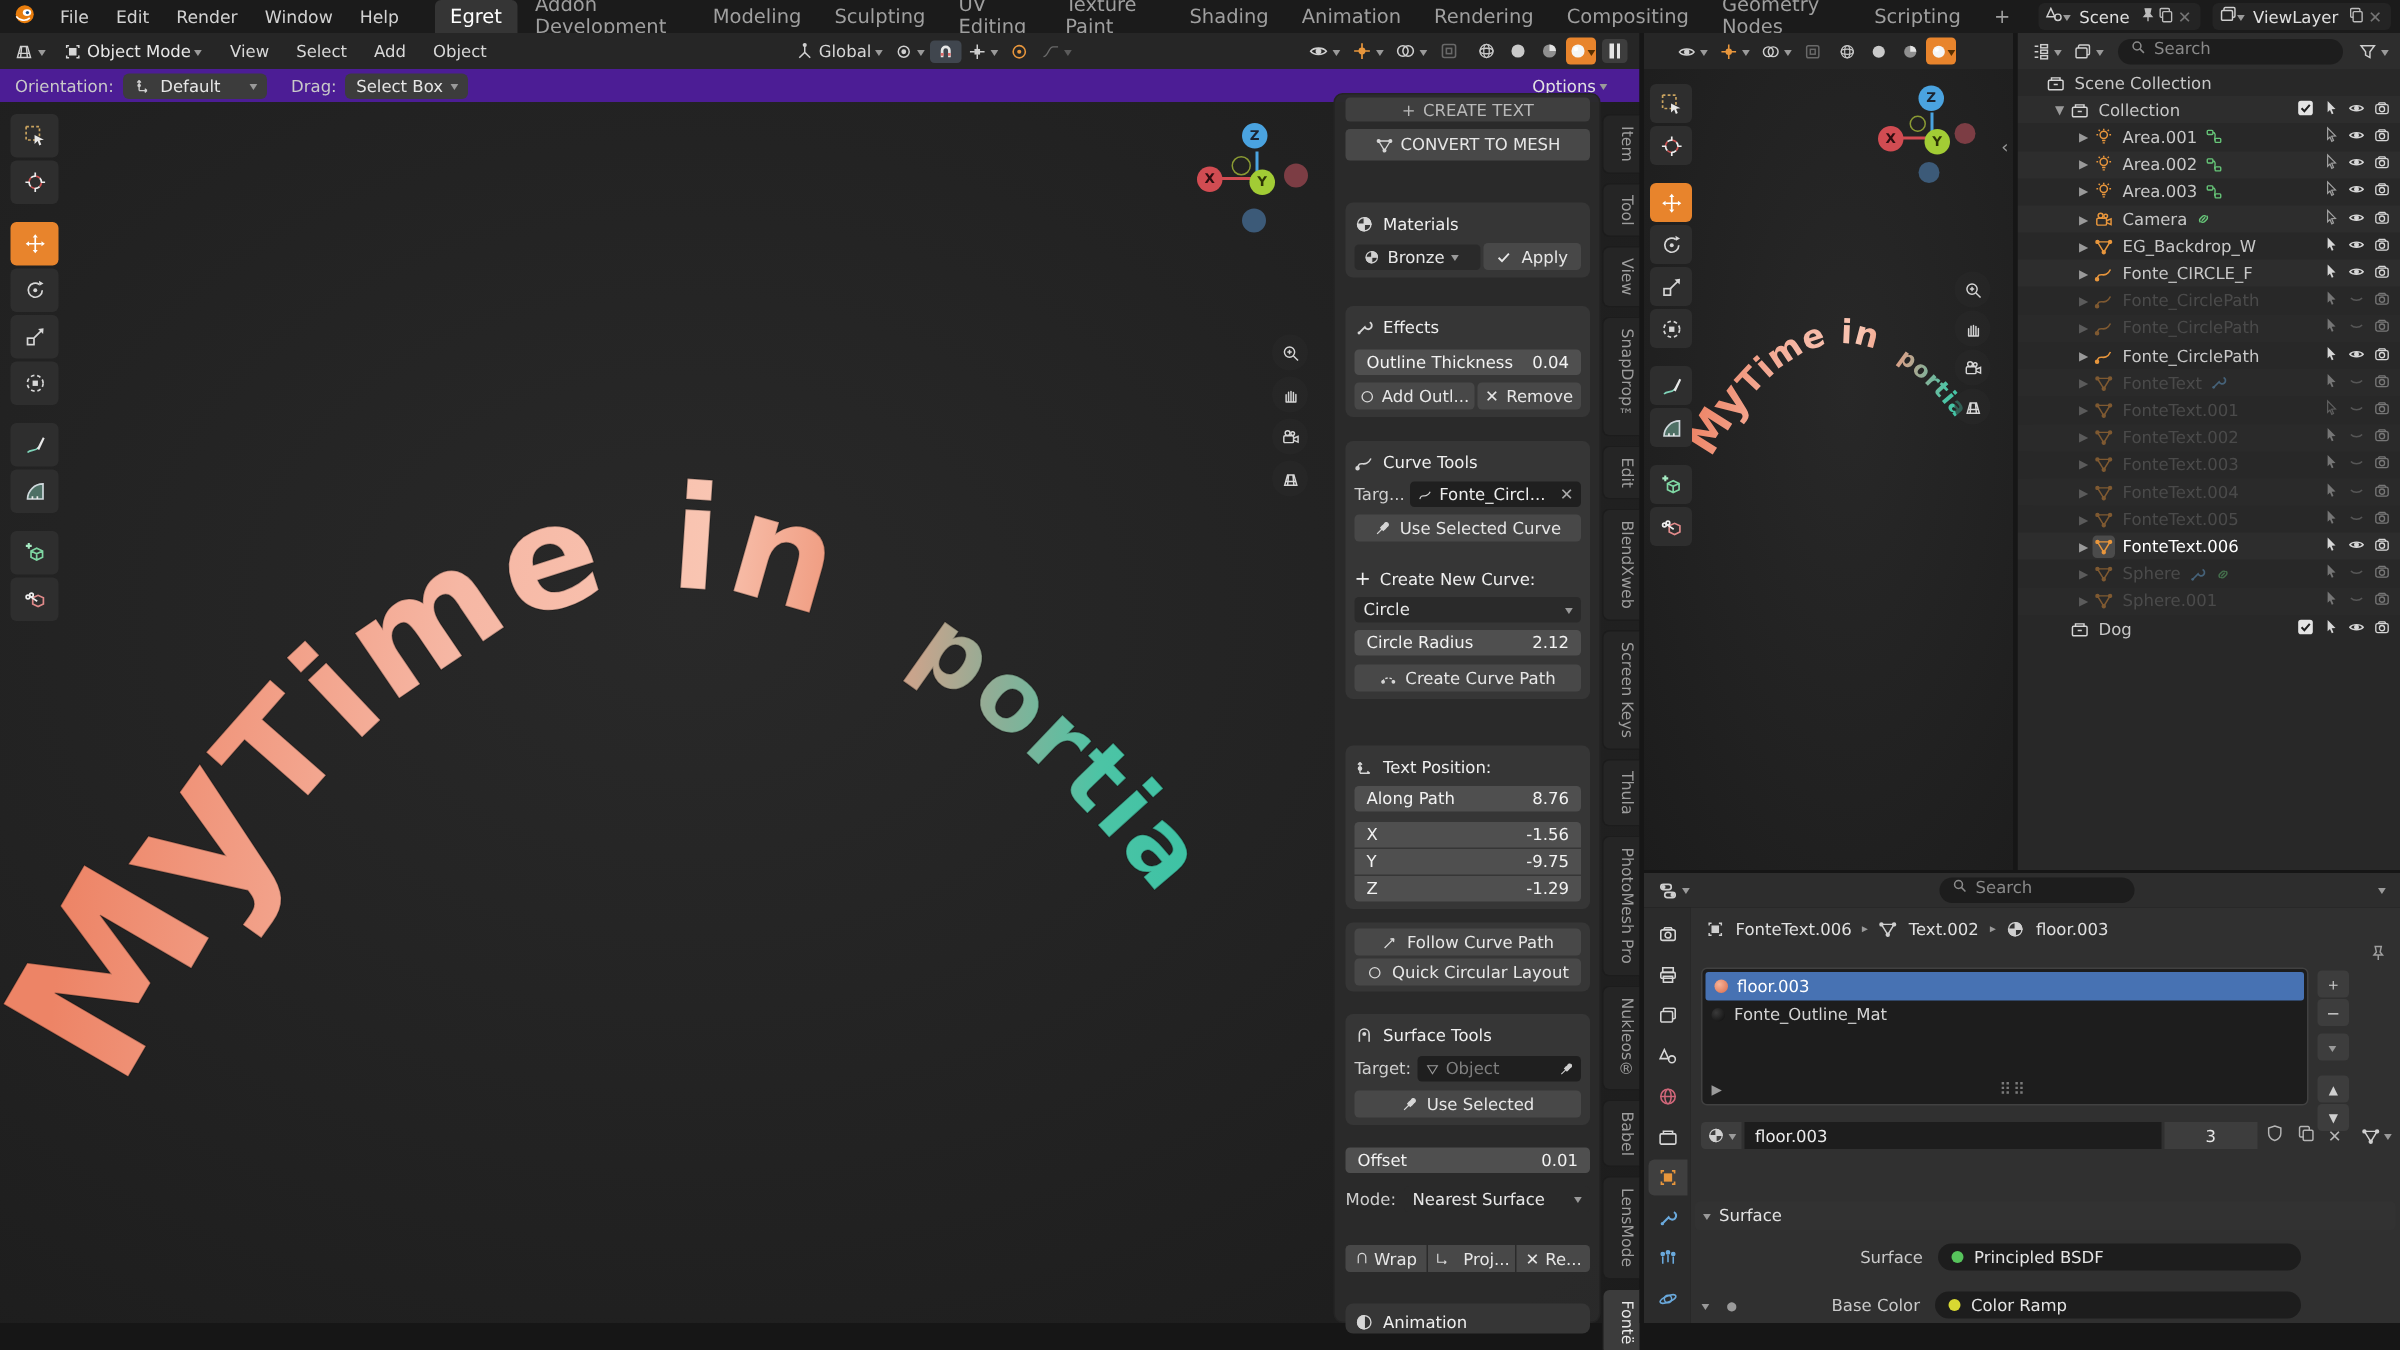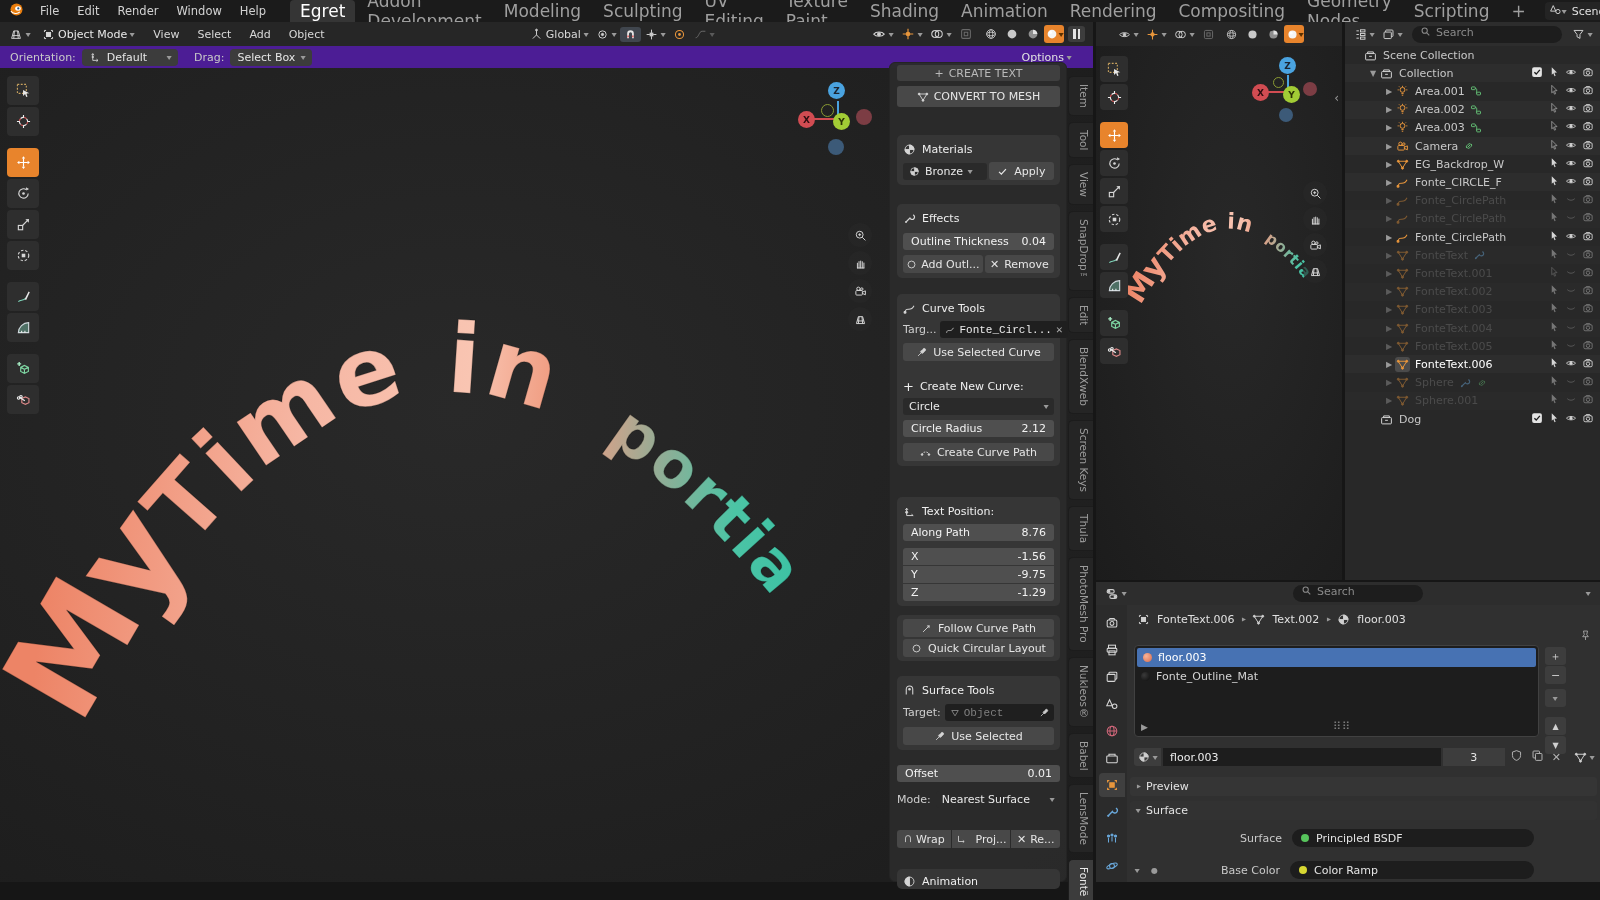--- a/index.html
+++ b/index.html
@@ -6,21 +6,21 @@
   html,body { width:1600px; height:900px; background:#111; overflow:hidden;
     font-family:"DejaVu Sans","Liberation Sans",sans-serif; font-size:11px; color:#d6d6d6;
     -webkit-font-smoothing:antialiased; }
   .abs { position:absolute; }
   .row { display:flex; align-items:center; }
   #stage { position:relative; width:1600px; height:900px; background:#161616; }
 
   
   #topbar { left:0; top:0; width:1600px; height:22px; background:#1b1b1b; display:flex; align-items:center; }
   #topbar .menu-item { padding:0 9px; color:#d2d2d2; font-size:11.5px; cursor:default; }
-  .ws-tab { padding:2px 10px; margin:0 1px; color:#9f9f9f; font-size:17px; border-radius:4px 4px 0 0; height:22px; display:flex; align-items:center; }
+  .ws-tab { padding:2px 10px; margin:0 1px; color:#9f9f9f; font-size:13px; border-radius:4px 4px 0 0; height:22px; display:flex; align-items:center; }
   .ws-tab.active { background:#353535; color:#fff; }
   .topwidget { display:flex; align-items:center; background:#242424; border-radius:4px; height:18px; padding:0 4px; margin-left:8px; }
   .topwidget .lbl { padding:0 6px; color:#e0e0e0; }
   .dim { opacity:.45; }
 
   
   .edhead { background:#262626; height:24px; display:flex; align-items:center; }
   #vp1head { left:0; top:22px; width:1093px; }
   #vp2head { left:1096px; top:22px; width:246px; }
   #outlhead { left:1345px; top:22px; width:255px; background:#2d2d2d; }
@@ -58,21 +58,21 @@
   #npanel { left:889px; top:62px; width:178px; height:820px; background:#2bmistake; }
   #npanel { background:rgba(42,42,42,.97); border-radius:6px; border:1px solid #242424; }
   .np { position:absolute; left:7px; width:163px; }
   .npbox { background:#363636; border-radius:5px; padding:5px 6px; }
   .npbtn { background:#484848; border-radius:3px; height:18px; display:flex; align-items:center; justify-content:center; gap:5px; color:#e6e6e6; }
   .npbtn.dark { background:#3f3f3f; }
   .npslider { background:#4f4f4f; border-radius:3px; height:17px; display:flex; align-items:center; justify-content:space-between; padding:0 8px; color:#f2f2f2; }
   .npdrop { background:#2a2a2a; border-radius:3px; height:17px; display:flex; align-items:center; padding:0 6px; gap:5px; color:#e8e8e8; }
   .nptitle { display:flex; align-items:center; gap:6px; color:#efefef; height:18px; }
   .xyzrow { background:#4f4f4f; height:17px; display:flex; align-items:center; justify-content:space-between; padding:0 8px; color:#f2f2f2; margin-top:1px; }
-  .fieldark { background:#1f1f1f; border-radius:3px; height:17px; display:flex; align-items:center; padding:0 5px; gap:4px;font-family:Liberation Mono, monospace; }
+  .fieldark { background:#1f1f1f; border-radius:3px; height:17px; display:flex; align-items:center; padding:0 5px; gap:4px; }
 
   
   #ntabs { left:1068px; top:76px; width:25px; display:flex; flex-direction:column; gap:6px; }
   .ntab { writing-mode:vertical-rl; background:#252525; border:1px solid #1c1c1c; border-right:none; border-radius:5px 0 0 5px; color:#9d9d9d; font-size:10.5px; padding:7px 3px; text-align:center; }
   .ntab.active { background:#3c3c3c; color:#e8e8e8; }
 
   
   #outliner { left:1345px; top:46px; width:255px; height:536px; background:#282828; }
   .orow { position:absolute; left:0; width:255px; height:18px; display:flex; align-items:center; }
   .orow .lab { margin-left:5px; color:#c8c8c8; white-space:nowrap; }
@@ -1676,24 +1676,20 @@
         <svg width="13" height="13" viewBox="0 0 16 16" fill="none" stroke="#cfcfcf" stroke-width="1.2">
             <path d="M8 12.5 L2.8 4 H13.2 Z"></path>
             <circle cx="8" cy="12.5" r="1.2" fill="#cfcfcf"></circle>
             <circle cx="2.8" cy="4" r="1.2" fill="#cfcfcf"></circle>
             <circle cx="13.2" cy="4" r="1.2" fill="#cfcfcf"></circle>
           </svg>
         <span class="caret">▾</span>
       </div>
     </div>
 
-    <div class="panelhdr abs" style="left:3px;top:172px;width:467px">
-      <span class="caret" style="transform:rotate(-90deg)">▾</span>
-      <span>Preview</span>
-    </div>
     <div class="panelhdr abs" style="left:3px;top:196px;width:467px;background:#323232">
       <span class="caret">▾</span>
       <span>Surface</span>
     </div>
     <div class="row abs" style="left:0;top:224px;width:467px">
       <span style="width:165px;text-align:right;color:#c9c9c9;padding-right:10px">Surface</span>
       <div class="pillval" style="flex:1;margin-right:60px">
         <span class="dot" style="width:8px;height:8px;background:#57c45c"></span>
         <span>Principled BSDF</span>
       </div>

